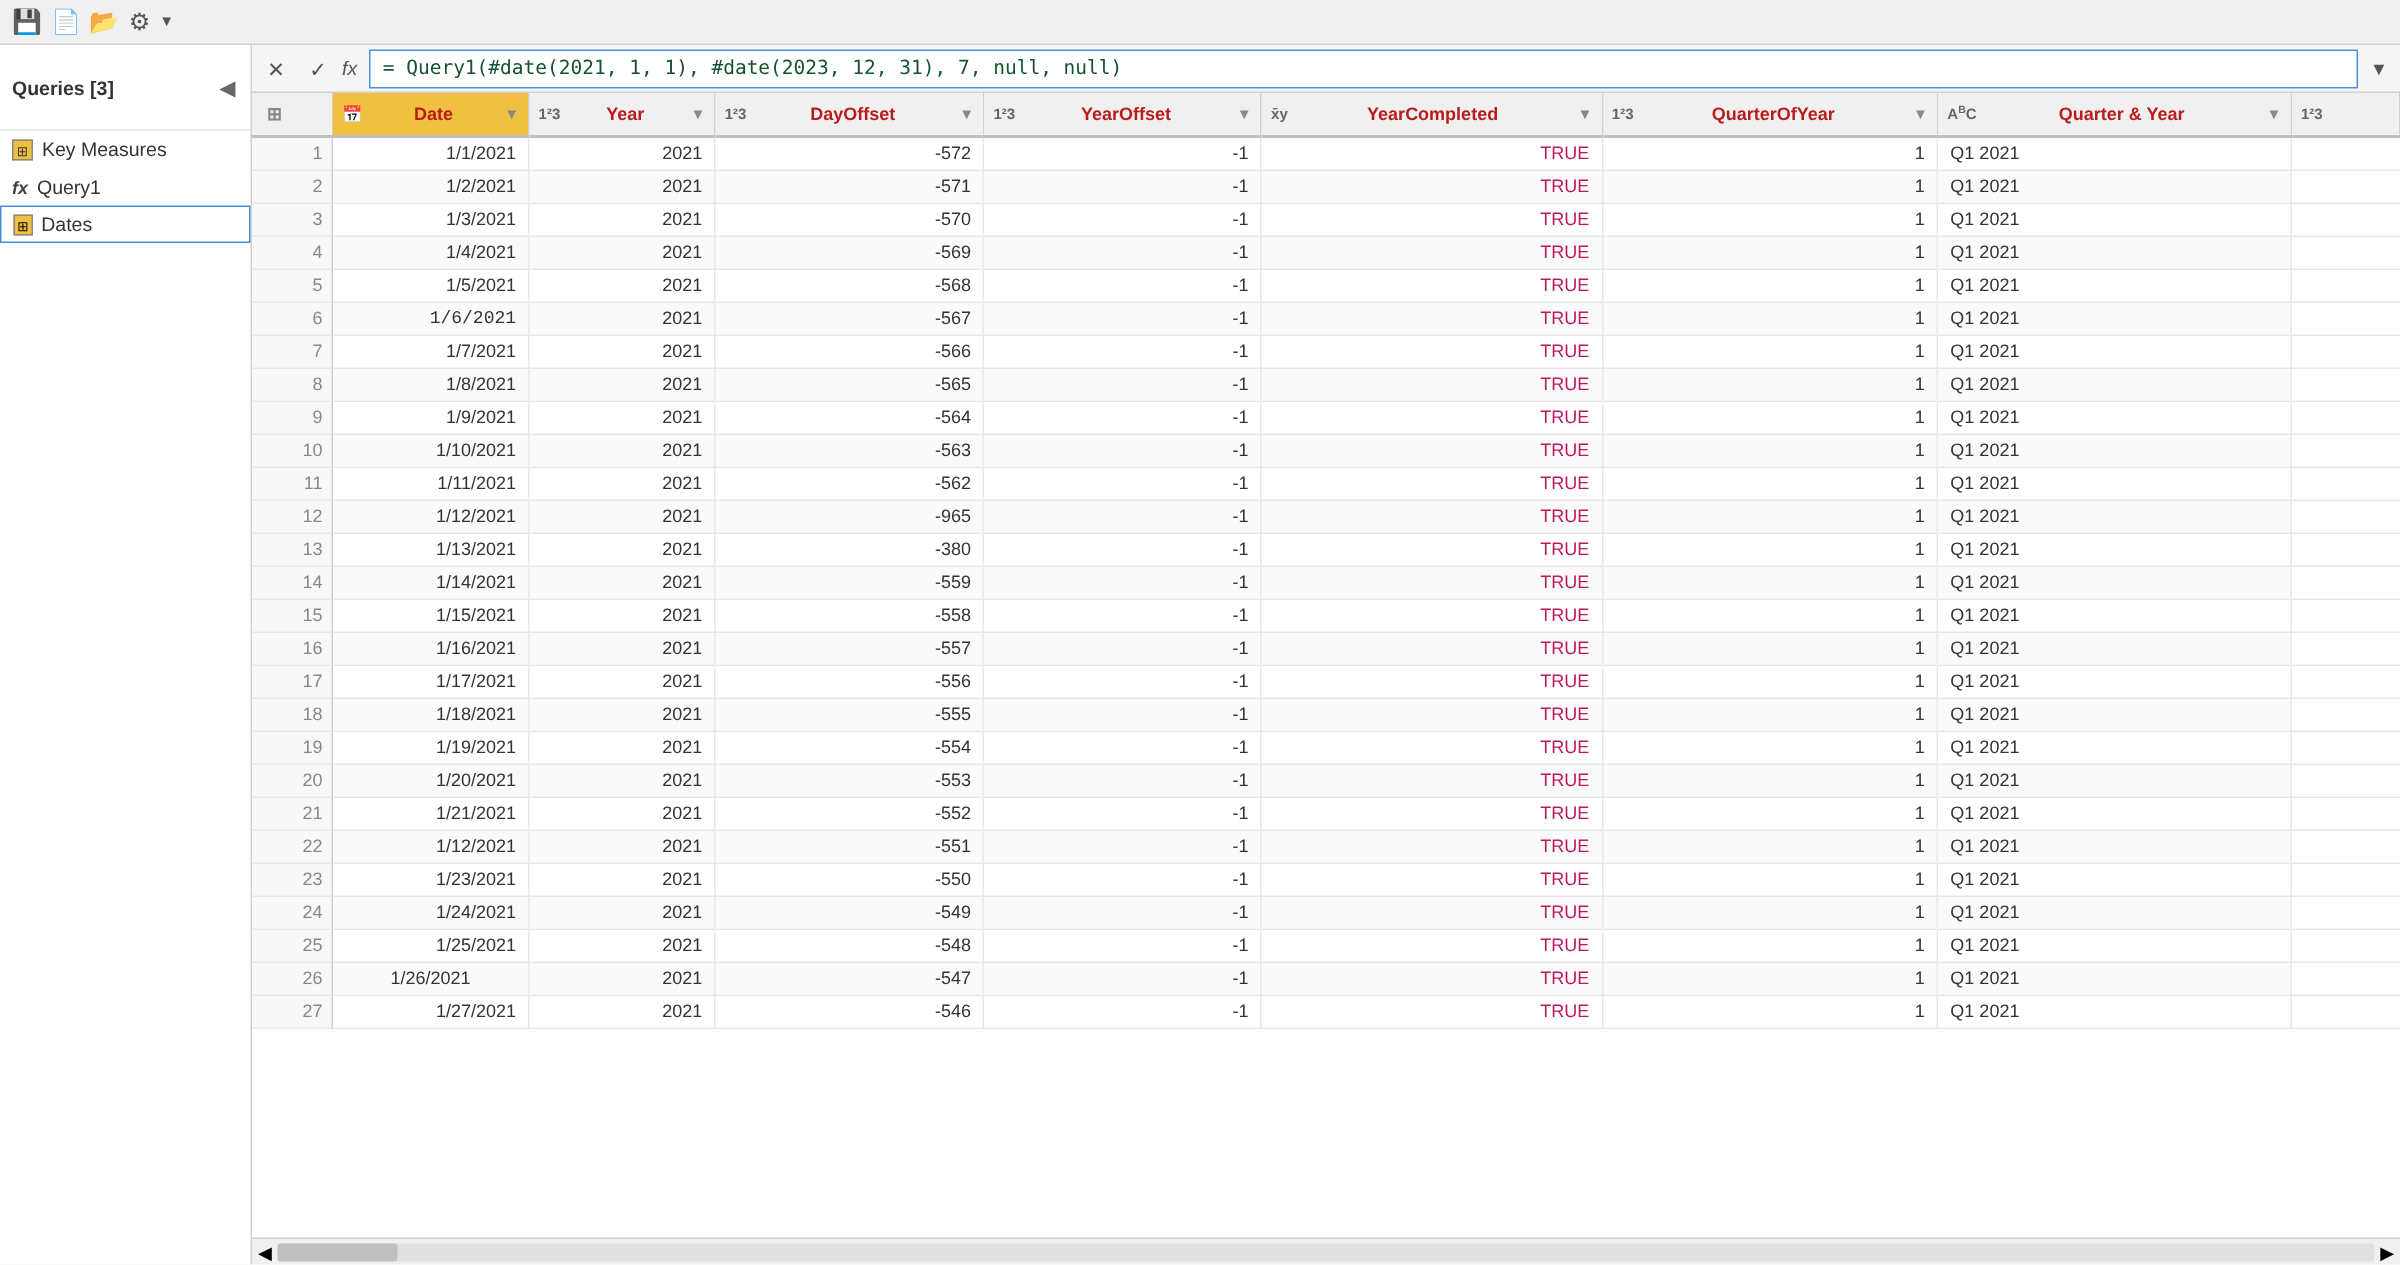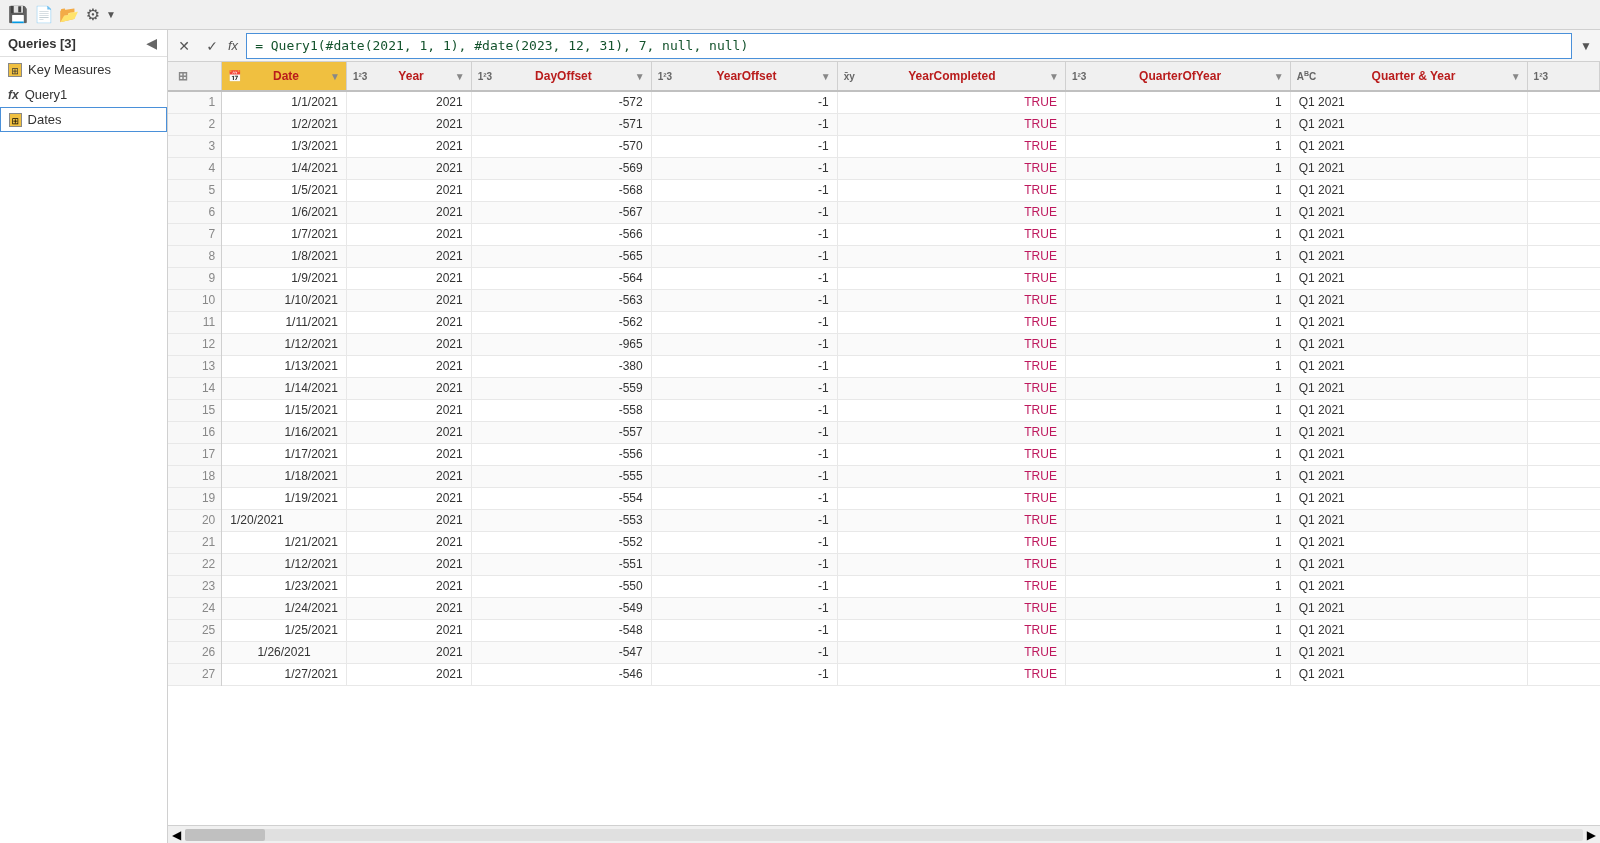--- a/index.html
+++ b/index.html
@@ -29,21 +29,21 @@
       background: #fff;
       border-right: 1px solid #d0d0d0;
       display: flex;
       flex-direction: column;
       flex-shrink: 0;
     }
     .sidebar-header {
       display: flex;
       align-items: center;
       justify-content: space-between;
-      padding: 3px 8px;
+      padding: 18px 8px;
       border-bottom: 1px solid #e0e0e0;
     }
     .sidebar-header-title { font-size: 13px; font-weight: 600; color: #333; }
     .sidebar-collapse-btn { cursor: pointer; color: #666; font-size: 14px; padding: 2px; }
 
     .sidebar-item {
       display: flex;
       align-items: center;
       padding: 5px 8px;
       gap: 6px;
@@ -384,21 +384,21 @@
               <td class="date-col" style="text-align: right;">1/5/2021</td>
               <td class="num-col">2021</td>
               <td class="num-col">-568</td>
               <td class="num-col">-1</td>
               <td class="bool-col">TRUE</td>
               <td class="num-col">1</td>
               <td>Q1 2021</td>
             </tr>
             <tr>
               <td class="row-num-col">6</td>
-              <td class="date-col" style="text-align: right;">1/6/2021</td>
+              <td class="date-col" style="text-align: right; font-family: Liberation Mono, monospace;">1/6/2021</td>
               <td class="num-col">2021</td>
               <td class="num-col">-567</td>
               <td class="num-col">-1</td>
               <td class="bool-col">TRUE</td>
               <td class="num-col">1</td>
               <td>Q1 2021</td>
             </tr>
             <tr>
               <td class="row-num-col">7</td>
               <td class="date-col" style="text-align: right;">1/7/2021</td>
@@ -524,21 +524,21 @@
               <td class="date-col" style="text-align: right;">1/19/2021</td>
               <td class="num-col">2021</td>
               <td class="num-col">-554</td>
               <td class="num-col">-1</td>
               <td class="bool-col">TRUE</td>
               <td class="num-col">1</td>
               <td>Q1 2021</td>
             </tr>
             <tr>
               <td class="row-num-col">20</td>
-              <td class="date-col" style="">1/20/2021</td>
+              <td class="date-col" style="text-align: right;">1/20/2021</td>
               <td class="num-col">2021</td>
               <td class="num-col">-553</td>
               <td class="num-col">-1</td>
               <td class="bool-col">TRUE</td>
               <td class="num-col">1</td>
               <td>Q1 2021</td>
             </tr>
             <tr>
               <td class="row-num-col">21</td>
               <td class="date-col" style="text-align: right;">1/21/2021</td>

